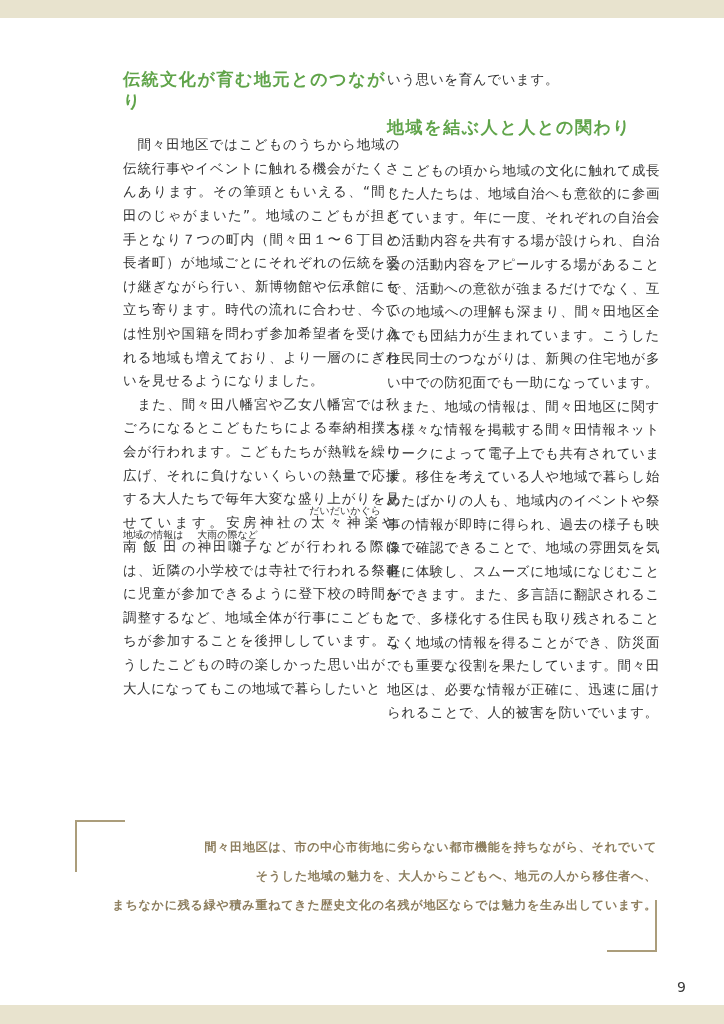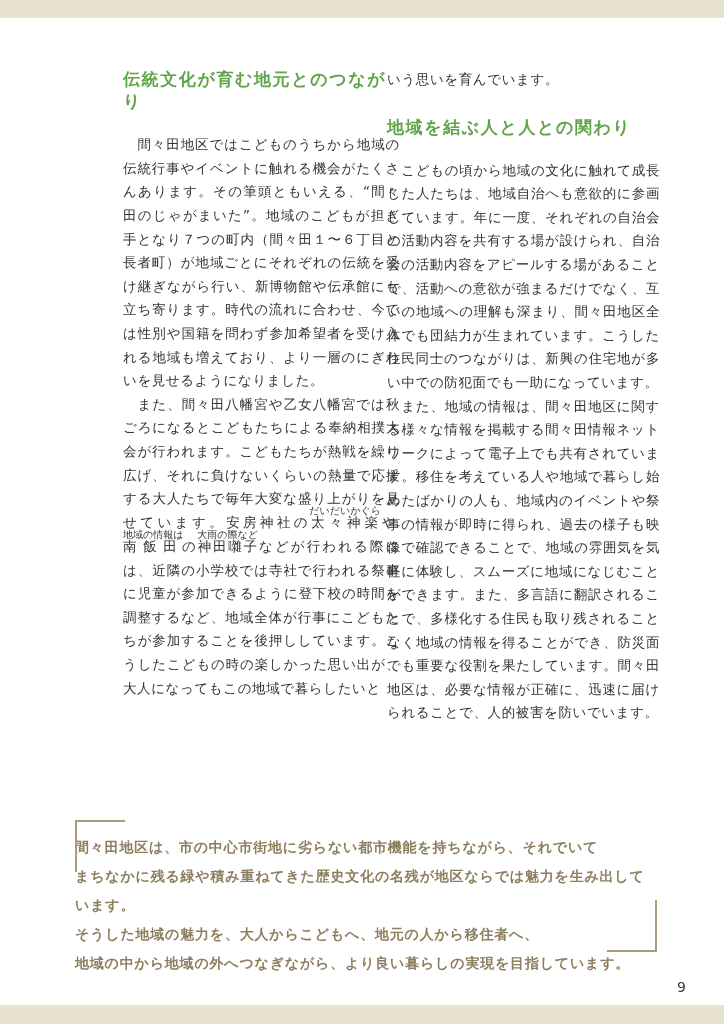--- a/index.html
+++ b/index.html
@@ -72,24 +72,24 @@
   .quote-box::after {
     content: "";
     position: absolute;
     right: 0; bottom: 0;
     width: 48px; height: 50px;
     border-right: 2px solid var(--bracket_olive, #ab9d7b);
     border-bottom: 2px solid var(--bracket_olive, #ab9d7b);
   }
   .quote-text { padding-top: 13px; }
   .quote-line {
-    text-align: left;
+    text-align: right;
     color: var(--quote_olive, #8d7e5e);
     font-weight: bold;
-    font-size: 14px;
+    font-size: 12px;
     line-height: 29px;
     letter-spacing: 0.8px;
   }
 
   .page-number {
     position: absolute;
     right: 38px;
     bottom: 29px;
     font-size: 14px;
     color: #3a3a3a;
@@ -109,21 +109,20 @@
 <div class="col col-right">
   <p>いう思いを育んでいます。</p>
   <h2 class="section-heading">地域を結ぶ人と人との関わり</h2>
   <p>　こどもの頃から地域の文化に触れて成長した人たちは、地域自治へも意欲的に参画しています。年に一度、それぞれの自治会の活動内容を共有する場が設けられ、自治会の活動内容をアピールする場があることで、活動への意欲が強まるだけでなく、互いの地域への理解も深まり、間々田地区全体でも団結力が生まれています。こうした住民同士のつながりは、新興の住宅地が多い中での防犯面でも一助になっています。</p>
   <p>　また、地域の情報は、間々田地区に関する様々な情報を掲載する間々田情報ネットワークによって電子上でも共有されています。移住を考えている人や地域で暮らし始めたばかりの人も、地域内のイベントや祭事の情報が即時に得られ、過去の様子も映像で確認できることで、地域の雰囲気を気軽に体験し、スムーズに地域になじむことができます。また、多言語に翻訳されることで、多様化する住民も取り残されることなく地域の情報を得ることができ、防災面でも重要な役割を果たしています。間々田地区は、必要な情報が正確に、迅速に届けられることで、人的被害を防いでいます。</p>
 </div>
 
 <div class="quote-box">
   <div class="quote-text">
     <div class="quote-line">間々田地区は、市の中心市街地に劣らない都市機能を持ちながら、それでいて</div>
+    <div class="quote-line">そうした地域の魅力を、大人からこどもへ、地元の人から移住者へ、</div>
     <div class="quote-line">まちなかに残る緑や積み重ねてきた歴史文化の名残が地区ならでは魅力を生み出しています。</div>
-    <div class="quote-line">そうした地域の魅力を、大人からこどもへ、地元の人から移住者へ、</div>
-    <div class="quote-line">地域の中から地域の外へつなぎながら、より良い暮らしの実現を目指しています。</div>
   </div>
 </div>
 
 <div class="page-number">9</div>
 
 <div class="band band-bottom"></div>
 
 </body></html>

